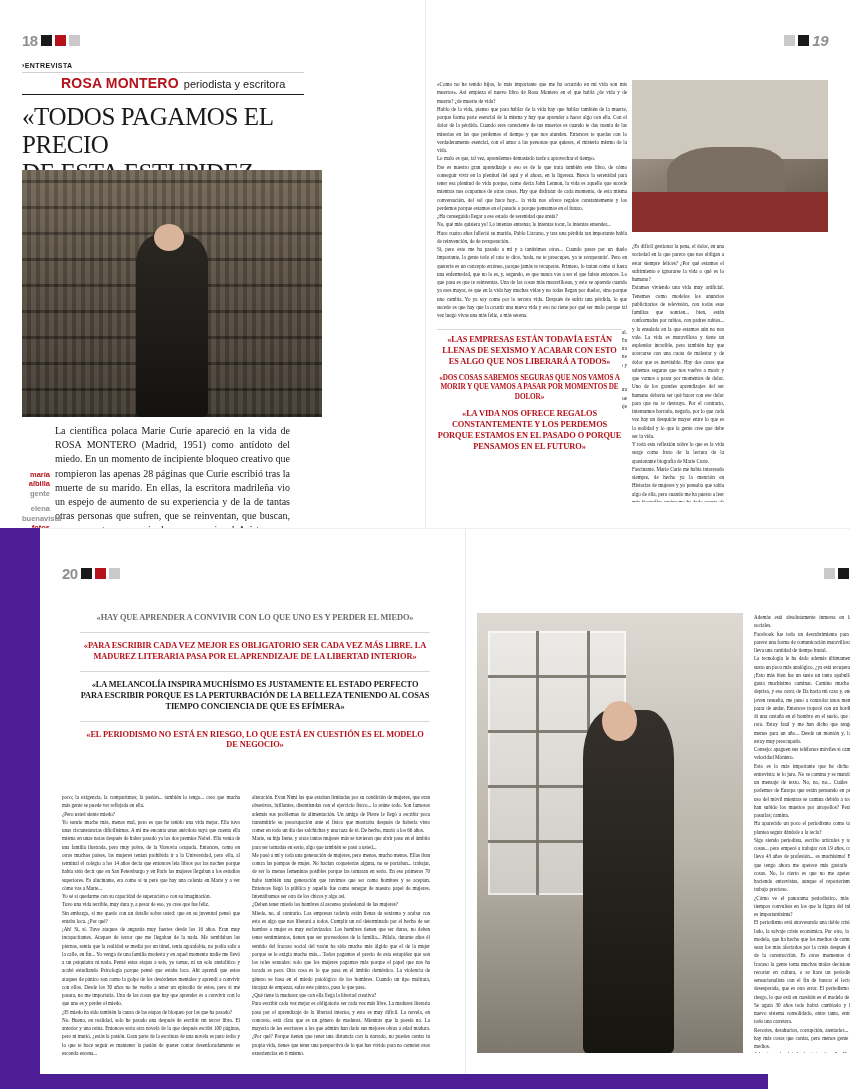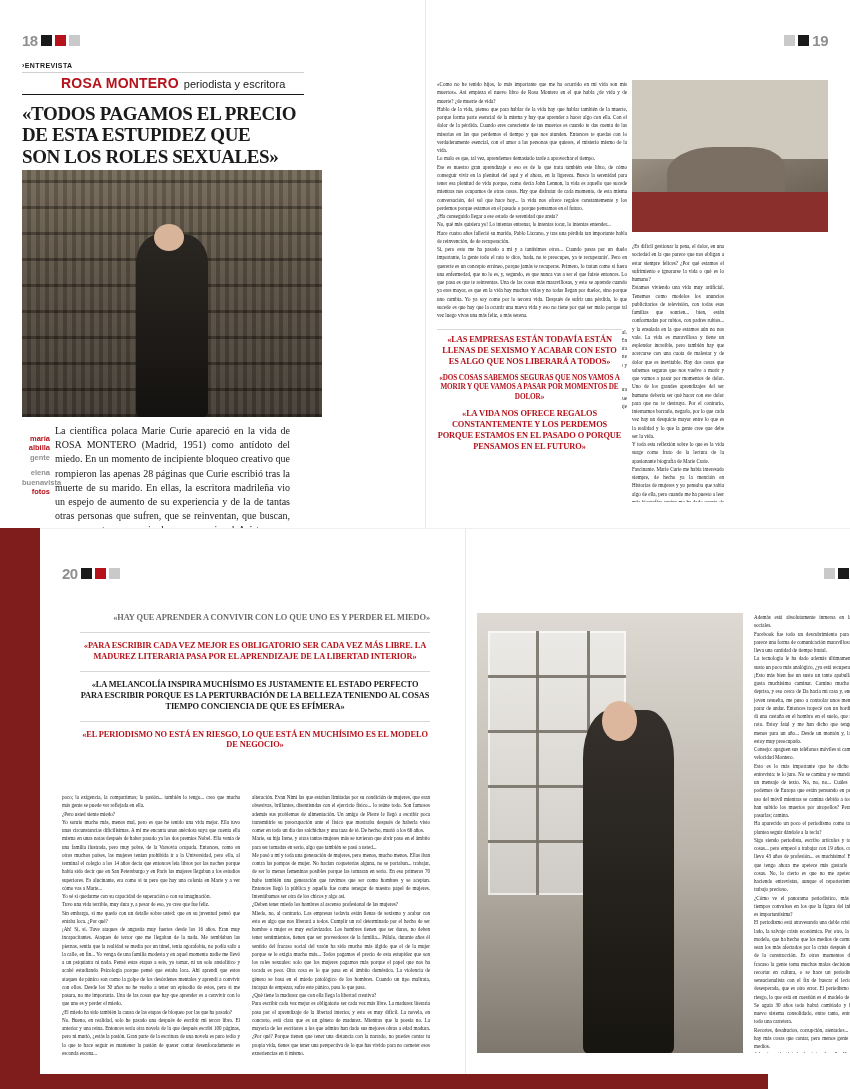--- a/index.html
+++ b/index.html
@@ -1,38 +1,38 @@
 <!DOCTYPE html>
 <html><head>
 <meta charset="utf-8">
 <style>
   html,body{margin:0;padding:0;background:#ffffff;}
   body{width:850px;height:1089px;font-family:"Liberation Sans",sans-serif;color:#1a1a1a;}
-  .page{position:relative;width:768px;height:1089px;background:#7f1d1d;}
+  .page{position:relative;width:768px;height:1089px;background:#4c1d95;}
 
   
   .spread{position:relative;width:850px;height:528px;background:#fff;overflow:hidden;}
   .spread.second{height:545px;}
   .gutter{position:absolute;top:0;bottom:0;left:425px;width:1px;background:#e9e9e9;}
 
   
   .folio{position:absolute;display:flex;align-items:center;gap:3px;}
   .folio .num{font-weight:bold;font-size:15px;color:#8f8f8f;letter-spacing:-0.5px;}
   .folio .sq{width:11px;height:11px;background:#1a1a1a;display:inline-block;}
   .folio .sq.grey{background:#c9c9c9;}
   .folio .sq.red{background:#b5121b;}
 
   
   .kicker{font-size:7px;font-weight:bold;letter-spacing:.4px;color:#1a1a1a;}
   .byline-name{font-size:14px;font-weight:bold;color:#b5121b;letter-spacing:.2px;margin-left:39px;}
   .byline-role{font-size:11px;color:#1a1a1a;font-weight:normal;}
   .rule{height:1px;background:#1a1a1a;}
   .thinrule{height:1px;background:#cfcfcf;}
 
-  .headline{font-family:"Liberation Serif",serif;font-weight:bold;font-size:19px;line-height:1.12;letter-spacing:-0.4px;color:#1a1a1a;}
+  .headline{font-family:"Liberation Serif",serif;font-weight:normal;font-size:25px;line-height:1.12;letter-spacing:-0.4px;color:#1a1a1a;}
 
   
   .photo{position:absolute;overflow:hidden;}
   .ph-main{background:linear-gradient(180deg,#6d6250 0%,#54493c 40%,#3a332a 100%);}
   .bookshelf{position:absolute;inset:0;background:
      repeating-linear-gradient(0deg,rgba(0,0,0,.30) 0px,rgba(0,0,0,.30) 3px,rgba(255,255,255,.05) 3px,rgba(255,255,255,.05) 26px),
      repeating-linear-gradient(90deg,rgba(255,255,255,.06) 0px,rgba(255,255,255,.06) 5px,rgba(0,0,0,.18) 5px,rgba(0,0,0,.18) 9px);
      opacity:.85;}
   .figure-main{position:absolute;left:38%;top:26%;width:24%;height:74%;
      background:linear-gradient(180deg,#2a2622 0%,#141210 100%);border-radius:34% 34% 6% 6%/16% 16% 3% 3%;}
@@ -49,47 +49,47 @@
      box-shadow:inset 0 0 0 2px rgba(255,255,255,.6);}
   .win-grid{position:absolute;inset:0;
      background:repeating-linear-gradient(90deg,transparent 0 48px,rgba(120,115,105,.9) 48px 51px),
                 repeating-linear-gradient(0deg,transparent 0 52px,rgba(120,115,105,.9) 52px 55px);}
   .figure-win{position:absolute;left:40%;top:22%;width:34%;height:78%;
      background:linear-gradient(180deg,#35302b 0%,#17150f 100%);border-radius:30% 30% 4% 4%/14% 14% 2% 2%;}
   .figure-win-face{position:absolute;left:47%;top:20%;width:13%;height:9%;background:#ddb79d;border-radius:50%;}
 
   
   .caption{font-family:"Liberation Serif",serif;font-size:10px;line-height:1.42;color:#1a1a1a;text-align:justify;}
-  .credit{font-size:7.5px;line-height:1.25;font-weight:bold;text-align:right;}
+  .credit{font-size:7.5px;line-height:1.25;font-weight:bold;text-align:right;margin-top:36px;}
   .credit .red{color:#b5121b;}
   .credit .grey{color:#8f8f8f;}
 
   .body-col{font-family:"Liberation Serif",serif;font-size:5.1px;line-height:1.62;text-align:justify;color:#24201d;
      -webkit-hyphens:auto;hyphens:auto;}
 
   .pull{font-family:"Liberation Serif",serif;font-weight:bold;font-size:8.4px;line-height:1.3;color:#b5121b;text-align:center;letter-spacing:-0.1px;}
   .pull.small{font-size:7.2px;}
-  .pull.grey{color:#6d6d6d;text-align:right;}
+  .pull.grey{color:#6d6d6d;}
   .pull.dark{color:#1a1a1a;}
   .pull-line{height:1px;background:#d8d8d8;margin:5px 0;}
 </style>
 </head>
 <body>
 
 <div class="page">
 
   <div class="spread">
 
     <div class="folio" style="left:22px;top:32px;">
       <span class="num">18</span>
       <span class="sq"></span>
       <span class="sq red"></span>
       <span class="sq grey"></span>
     </div>
-    <div class="folio" style="right:22px;top:32px;">
+    <div class="folio" style="right:22px;top:32px;font-style:italic;">
       <span class="sq grey"></span>
       <span class="sq"></span>
       <span class="num">19</span>
     </div>
 
     <div style="position:absolute;left:22px;top:62px;width:282px;">
       <div class="kicker">›ENTREVISTA</div>
       <div class="thinrule" style="margin:3px 0 2px;"></div>
       <div style="display:flex;align-items:baseline;gap:5px;">
         <span class="byline-name">ROSA MONTERO</span>
@@ -185,21 +185,21 @@
       <span class="num">21</span>
     </div>
 
     <div style="position:absolute;left:40px;top:84px;width:350px;">
       <div class="pull grey">«HAY QUE APRENDER A CONVIVIR CON LO QUE UNO ES Y PERDER EL MIEDO»</div>
       <div class="pull-line" style="margin:8px 0;"></div>
       <div class="pull">«PARA ESCRIBIR CADA VEZ MEJOR ES OBLIGATORIO SER CADA VEZ MÁS LIBRE. LA MADUREZ LITERARIA PASA POR EL APRENDIZAJE DE LA LIBERTAD INTERIOR»</div>
       <div class="pull-line" style="margin:8px 0;"></div>
       <div class="pull dark">«LA MELANCOLÍA INSPIRA MUCHÍSIMO ES JUSTAMENTE EL ESTADO PERFECTO PARA ESCRIBIR PORQUE ES LA PERTURBACIÓN DE LA BELLEZA TENIENDO AL COSAS TIEMPO CONCIENCIA DE QUE ES EFÍMERA»</div>
       <div class="pull-line" style="margin:8px 0;"></div>
-      <div class="pull">«EL PERIODISMO NO ESTÁ EN RIESGO, LO QUE ESTÁ EN MUCHÍSIMO ES EL MODELO DE NEGOCIO»</div>
+      <div class="pull">«EL PERIODISMO NO ESTÁ EN RIESGO, LO QUE ESTÁ EN CUESTIÓN ES EL MODELO DE NEGOCIO»</div>
     </div>
 
     <div style="position:absolute;left:22px;top:264px;width:178px;">
       <div class="body-col" style="height:262px;overflow:hidden;white-space:pre-line;">poco; la exigencia, la compartimos; la pasión... también lo tengo... creo que mucha más gente se puede ver reflejada en ella.
 ¿Pero usted siente miedo?
 Yo sonrío mucho más, menos mal, pero es que he tenido una vida mejor. Ella tuvo unas circunstancias dificilísimas. A mí me encanta unas anécdota suya que cuenta ella misma en unas notas después de haber pasado ya los dos premios Nobel. Ella venía de una familia ilustrada, pero muy pobre, de la Varsovia ocupada. Entonces, como en otros muchos países, las mujeres tenían prohibida ir a la Universidad, pero ella, al terminal el colegio a los 14 años decía que entonces leía libros por las noches porque había sido decir que en San Petersburgo y en París las mujeres llegaban a los estudios superiores. Es alucinante, era como si tu pero que hay una colonia en Marte y a ver cómo vas a Marte...
 Yo sé si quedarme con su capacidad de superación o con su imaginación.
 Tuvo una vida terrible, muy dura y, a pesar de eso, yo creo que fue feliz.
 Sin embargo, sí me quedo con un detalle sobre usted: que en su juventud pensó que entaba loca. ¿Por qué?
 ¡Ah! Sí, sí. Tuve ataques de angustia muy fuertes desde los 16 años. Eran muy incapacitantes. Ataques de terror que me llegaban de la nada. Me temblaban las piernas, sentía que la realidad se media por un túnel, tenía agorafobia, no podía salir a la calle, en fin... Yo venga de una familia modesta y en aquel momento nadie me llevó a un psiquiatra ni nada. Pensé estas etapas a seis, yo tomar, ni un solo ansiolítico y acabé estudiando Psicología porque pensé que estaba loca. Ahí aprendí que estos ataques de pánico son como la golpe de los desórdenes mentales y aprendí a convivir con ellos. Desde los 30 años no he vuelto a tener un episodio de estos, pero si me pasara, no me importaría. Una de las cosas que hay que aprender es a convivir con lo que uno es y perder el miedo.

